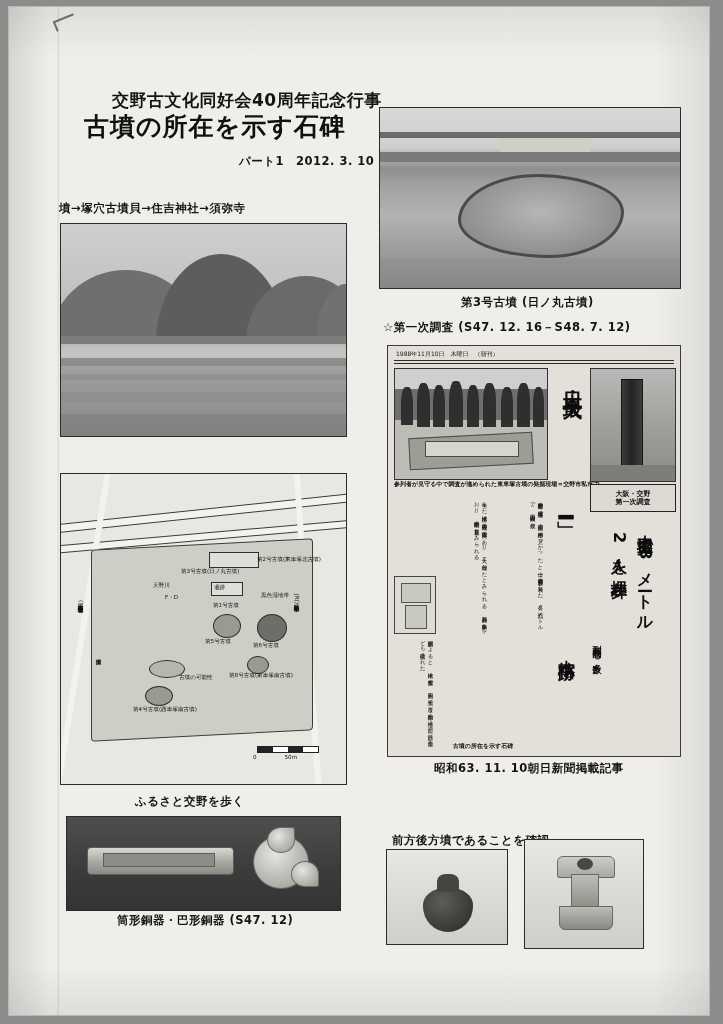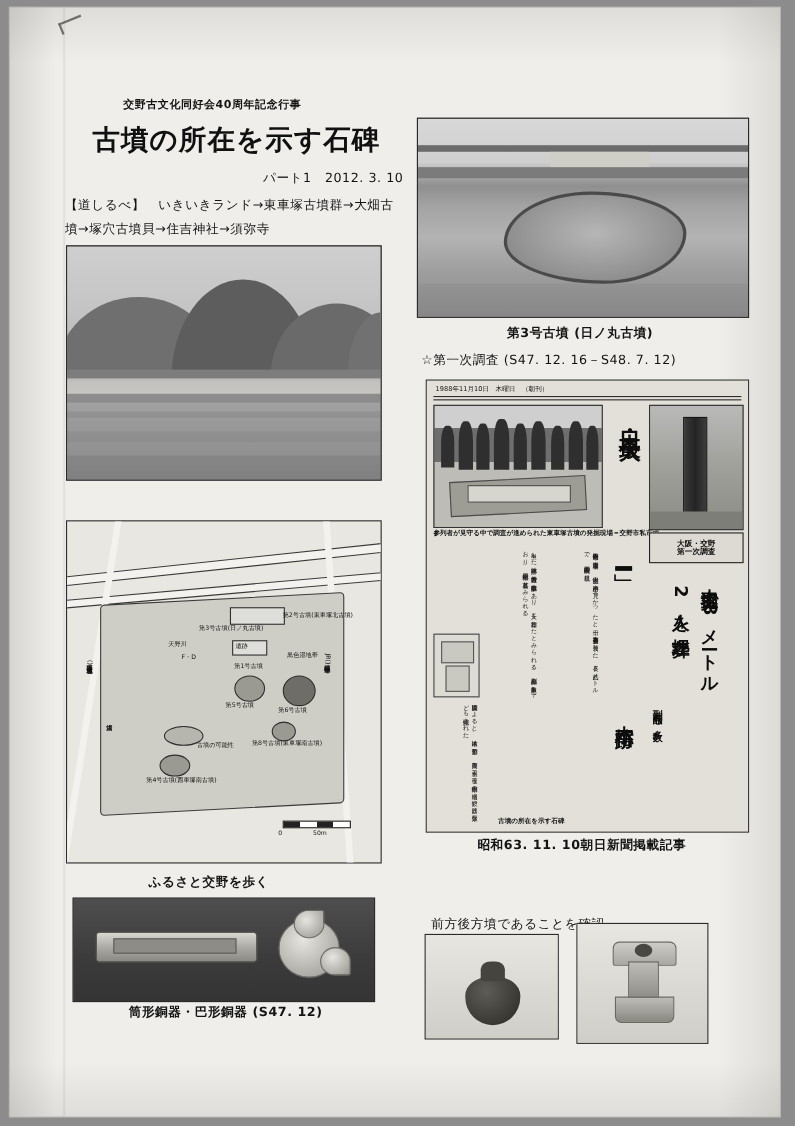--- a/index.html
+++ b/index.html
@@ -62,29 +62,30 @@
   .t {
     position: absolute;
     color: #141414;
     font-family: "DejaVu Sans", sans-serif;
     line-height: 1.28;
     white-space: pre;
   }
   .hand {
     font-family: "DejaVu Sans", sans-serif;
     letter-spacing: 0.5px;
+    font-weight: bold;
   }
   .title-main {
     font-size: 25px;
     font-weight: bold;
     letter-spacing: 1px;
     color: #101010;
   }
   .title-sub {
-    font-size: 10px;
+    font-size: 17px;
     font-weight: bold;
     letter-spacing: 0.5px;
   }
   .small {
     font-size: 11.5px;
   }
   .cap {
     font-size: 11.5px;
     font-weight: bold;
   }
@@ -326,21 +327,20 @@
   <div class="paper">
     <div class="fold"></div>
     <div class="staple"></div>
 
     <div class="t title-sub hand" style="left:103px; top:83px;">交野古文化同好会40周年記念行事</div>
 
     <div class="t title-main hand" style="left:75px; top:104px;">古墳の所在を示す石碑</div>
 
     <div class="t small hand" style="left:230px; top:147px;">パート1　2012. 3. 10</div>
 
-    <div class="t small hand" style="left:50px; top:172px;">【道しるべ】　いきいきランド→東車塚古墳群→大畑古</div>
     <div class="t small hand" style="left:50px; top:194px;">墳→塚穴古墳貝→住吉神社→須弥寺</div>
 
     <div class="photo" id="photo-mountains" style="left:51px; top:216px; width:285px; height:212px;">
       <div class="sky"></div>
       <div class="ridge" style="left:-10px; top:46px; width:150px; height:70px; background:#6f6f6f;"></div>
       <div class="ridge" style="left:95px; top:30px; width:130px; height:90px; background:#5d5d5d;"></div>
       <div class="ridge" style="left:185px; top:52px; width:120px; height:66px; background:#6a6a6a;"></div>
       <div class="ridge" style="left:255px; top:60px; width:60px; height:58px; background:#717171;"></div>
       <div class="mount" style="left:0; top:112px; width:285px; height:10px; background:#7d7d7d;"></div>
       <div class="mount" style="left:0; top:120px; width:285px; height:14px; background:#d0cfca; opacity:.75;"></div>

